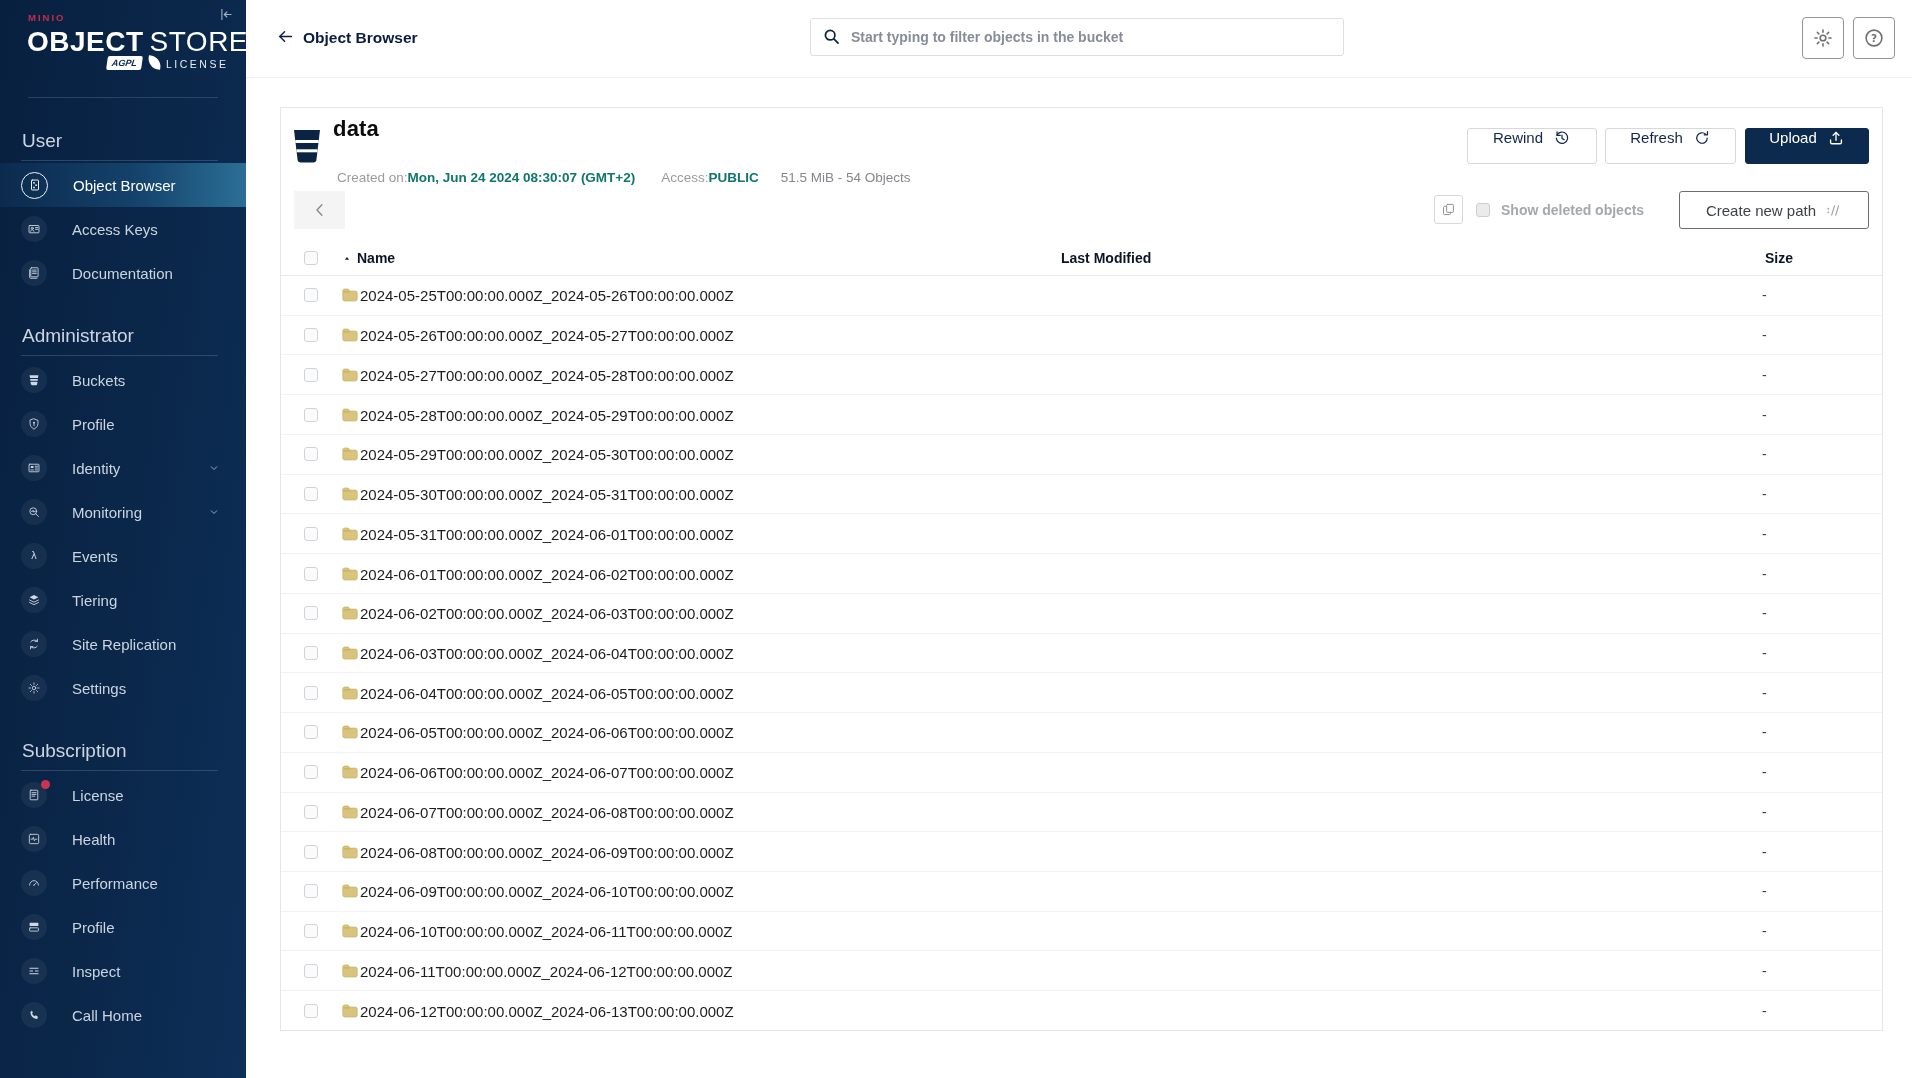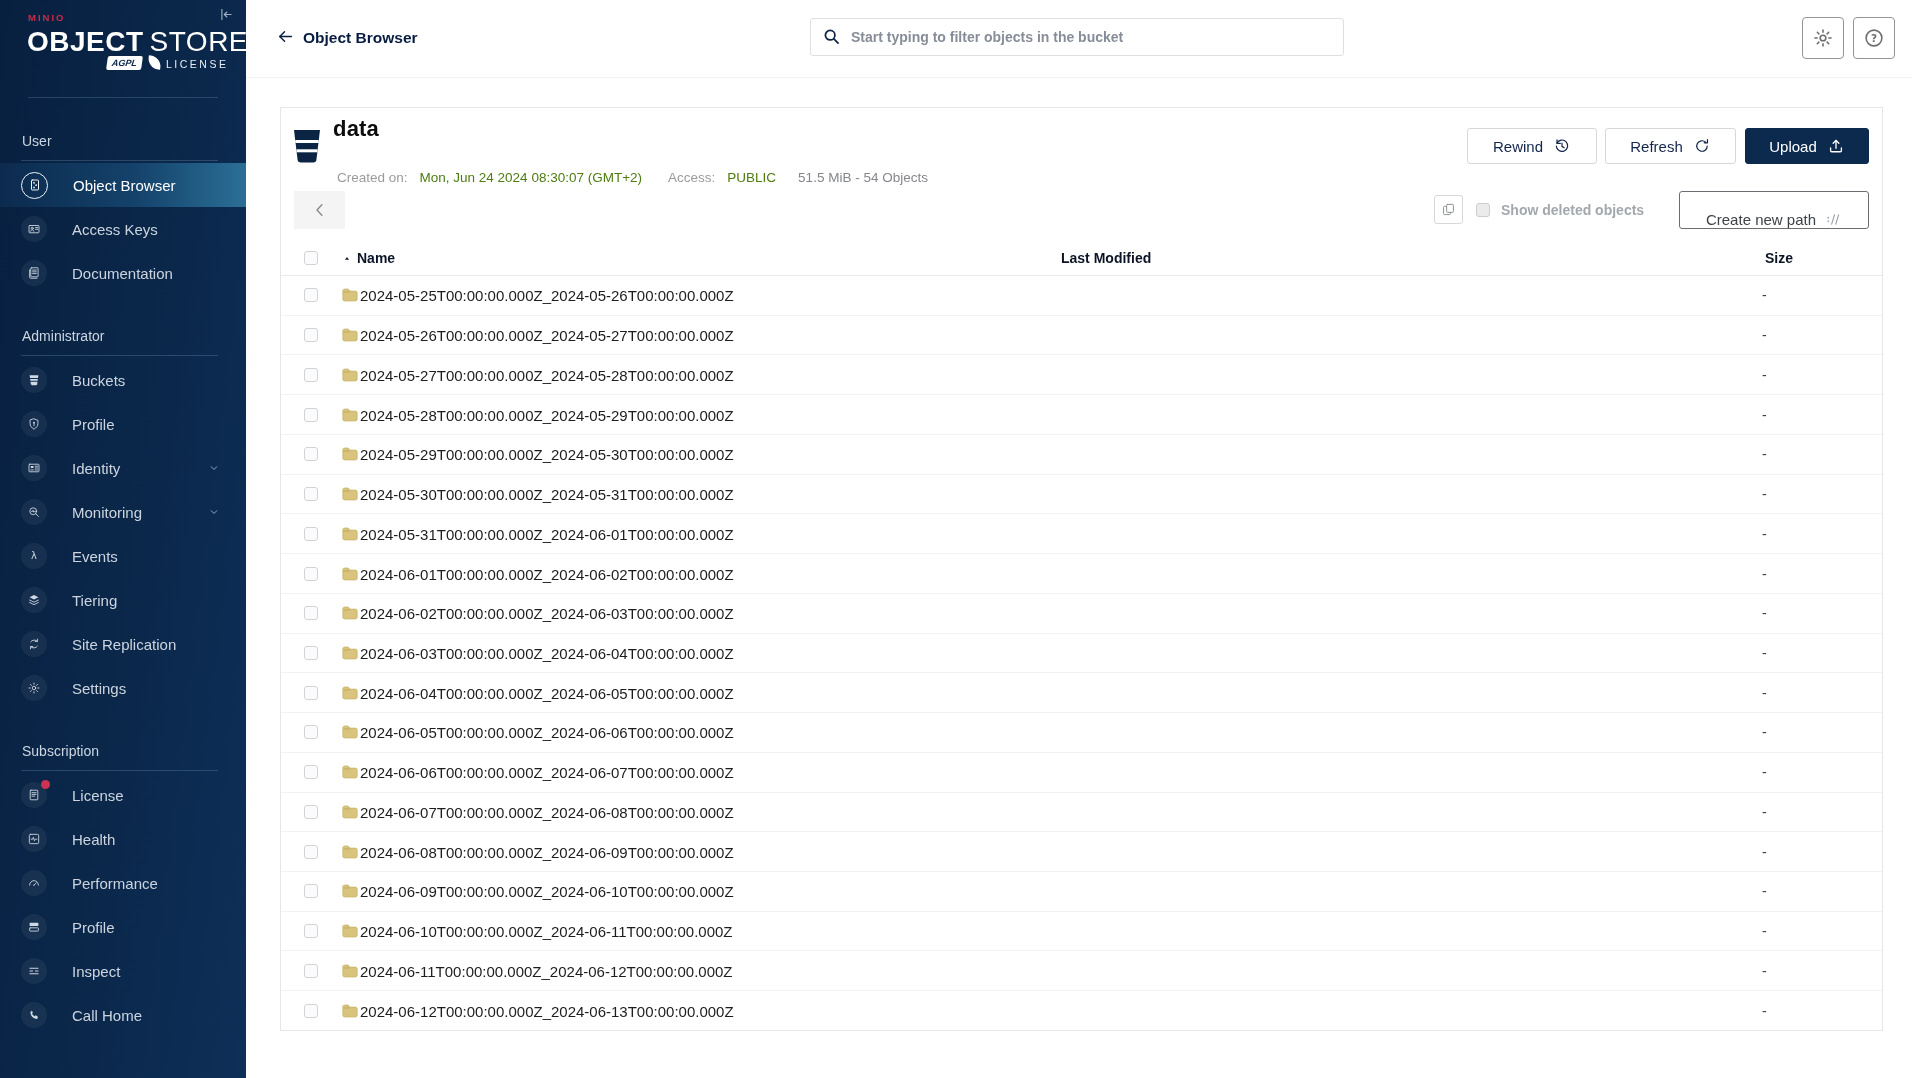--- a/index.html
+++ b/index.html
@@ -17,21 +17,21 @@
   .logo-word .b{font-weight:bold;}
   .logo-word .l{font-weight:300;margin-left:6px;}
   .agpl-badge{position:absolute;left:107px;top:56px;height:14px;padding:0 5px;background:#fff;border-radius:2px;
               transform:skewX(-8deg);font-size:9px;font-weight:bold;font-style:italic;color:#0a2648;line-height:14px;}
   .agpl-leaf{position:absolute;left:148px;top:56px;width:13px;height:13px;background:#fff;border-radius:0 85% 0 85%;transform:rotate(8deg);}
   .logo-license{position:absolute;left:166px;top:58px;font-size:10.5px;letter-spacing:2.5px;color:#e8edf2;}
   .side-logo-div{position:absolute;left:28px;top:97px;width:190px;border-top:1px solid rgba(150,185,215,.22);}
   .side-nav{position:absolute;top:107px;left:0;right:0;}
   .nav-sec{margin-top:31px;}
   .nav-sec:first-child{margin-top:24px;}
-  .sec-label{height:20px;line-height:20px;padding-left:22px;font-size:14px;color:#ccd6e0;}
+  .sec-label{height:20px;line-height:20px;padding-left:22px;font-size:19px;color:#ccd6e0;}
   .sec-div{margin:9px 28px 0 21px;border-top:1px solid rgba(125,166,200,.28);}
   .sec-items{margin-top:2px;}
   .nav-item{position:relative;height:44px;display:flex;align-items:center;padding-left:21px;cursor:pointer;}
   .nav-item.selected{background:linear-gradient(90deg,#0c2a4e 0%,#14426b 55%,#2b6f96 100%);}
   .nav-circle{position:relative;width:26px;height:26px;border-radius:50%;background:rgba(255,255,255,.06);
               display:flex;align-items:center;justify-content:center;flex:0 0 26px;}
   .nav-item.selected .nav-circle{background:transparent;border:1.5px solid #eef3f8;width:25px;height:25px;flex-basis:25px;}
   .nav-glyph{width:14px;height:14px;color:#cfd9e4;}
   .nav-item.selected .nav-glyph{color:#fff;}
   .badge-dot{position:absolute;top:-2px;right:-3px;width:9px;height:9px;border-radius:50%;background:#cc3352;display:none;}
@@ -52,45 +52,45 @@
           display:flex;align-items:center;justify-content:center;cursor:pointer;}
   .sq-btn .ic{width:22px;height:22px;color:#6e6e6e;}
 
   
   .card{position:absolute;left:280px;top:107px;width:1603px;height:924px;background:#fff;
         border:1px solid #e6e6e6;box-sizing:border-box;}
   .bucket-icon{position:absolute;left:11px;top:20px;width:30px;height:36px;}
   .bucket-title{position:absolute;left:52px;top:8px;font-size:22px;font-weight:bold;color:#0c0c0c;letter-spacing:.2px;}
   .bucket-meta{position:absolute;left:56px;top:62px;font-size:13.5px;white-space:nowrap;}
   .m-label{color:#9b9b9b;}
-  .m-val{color:#4d7c0f;font-weight:normal;margin-left:12px;}
+  .m-val{color:#0f766e;font-weight:bold;margin-left:0;}
   .m-gap{display:inline-block;width:26px;}
   .m-usage{color:#85878c;}
-  .btn{position:absolute;top:20px;height:36px;box-sizing:border-box;border-radius:3px;display:flex;align-items:center;
+  .btn{position:absolute;top:20px;height:36px;box-sizing:border-box;border-radius:3px;display:flex;
        justify-content:center;gap:10px;font-size:15px;cursor:pointer;background:#fff;border:1px solid #d6d8da;color:#12254a;}
   .btn .ic{width:18px;height:18px;}
   .btn-rewind{left:1186px;width:130px;}
   .btn-refresh{left:1324px;width:131px;}
   .btn-upload{left:1464px;width:124px;background:#0c2a4d;border:1px solid #0c2a4d;color:#fff;}
 
   
   .crumb-back{position:absolute;left:13px;top:83px;width:51px;height:38px;background:#f4f4f4;display:flex;
               align-items:center;justify-content:center;cursor:pointer;}
   .crumb-back .ic{width:18px;height:18px;color:#8b8b8b;}
   .crumb-bar{position:absolute;left:67px;top:83px;width:1321px;height:38px;background:#f4f4f4;}
   .crumb-text{position:absolute;left:10px;top:0;line-height:38px;font-size:13.5px;font-weight:bold;color:#9aa0a5;}
   .copy-btn{position:absolute;left:1153px;top:87px;width:29px;height:29px;background:#fff;border:1px solid #d8d8d8;
             border-radius:3px;box-sizing:border-box;display:flex;align-items:center;justify-content:center;cursor:pointer;}
   .copy-btn .ic{width:15px;height:15px;color:#8d9196;}
   .cbx{width:14px;height:14px;border:1px solid #d0d4d9;border-radius:3px;background:#fbfbfb;box-sizing:border-box;}
   .cbx.dim{background:#ebebeb;border-color:#cdcdcd;}
   .show-del-cbx{position:absolute;left:1195px;top:95px;}
   .show-del-label{position:absolute;left:1220px;top:83px;line-height:38px;font-size:14px;font-weight:bold;color:#a3a8ae;}
   .create-btn{position:absolute;left:1398px;top:83px;width:190px;height:38px;box-sizing:border-box;background:#fff;
-              border:1px solid #6a6e73;border-radius:3px;display:flex;align-items:flex-end;justify-content:center;gap:9px;
+              border:1px solid #6a6e73;border-radius:3px;display:flex;align-items:center;justify-content:center;gap:9px;
               font-size:15px;color:#3e4246;cursor:pointer;}
   .create-btn .ic{width:17px;height:17px;color:#9aa0a6;}
 
   
   .thead{position:absolute;left:0;top:133px;width:100%;height:34px;border-bottom:1px solid #e9e9e9;}
   .thead .cbx{position:absolute;left:23px;top:10px;}
   .sort-ic{position:absolute;left:61px;top:13px;width:10px;height:10px;color:#0e1a30;}
   .th{position:absolute;top:8px;font-size:14px;font-weight:bold;color:#0c1526;line-height:18px;}
   .th-name{left:76px;} .th-mod{left:780px;} .th-size{left:1484px;}
   .rows{position:absolute;left:0;top:168px;bottom:0;width:100%;display:flex;flex-direction:column;}

